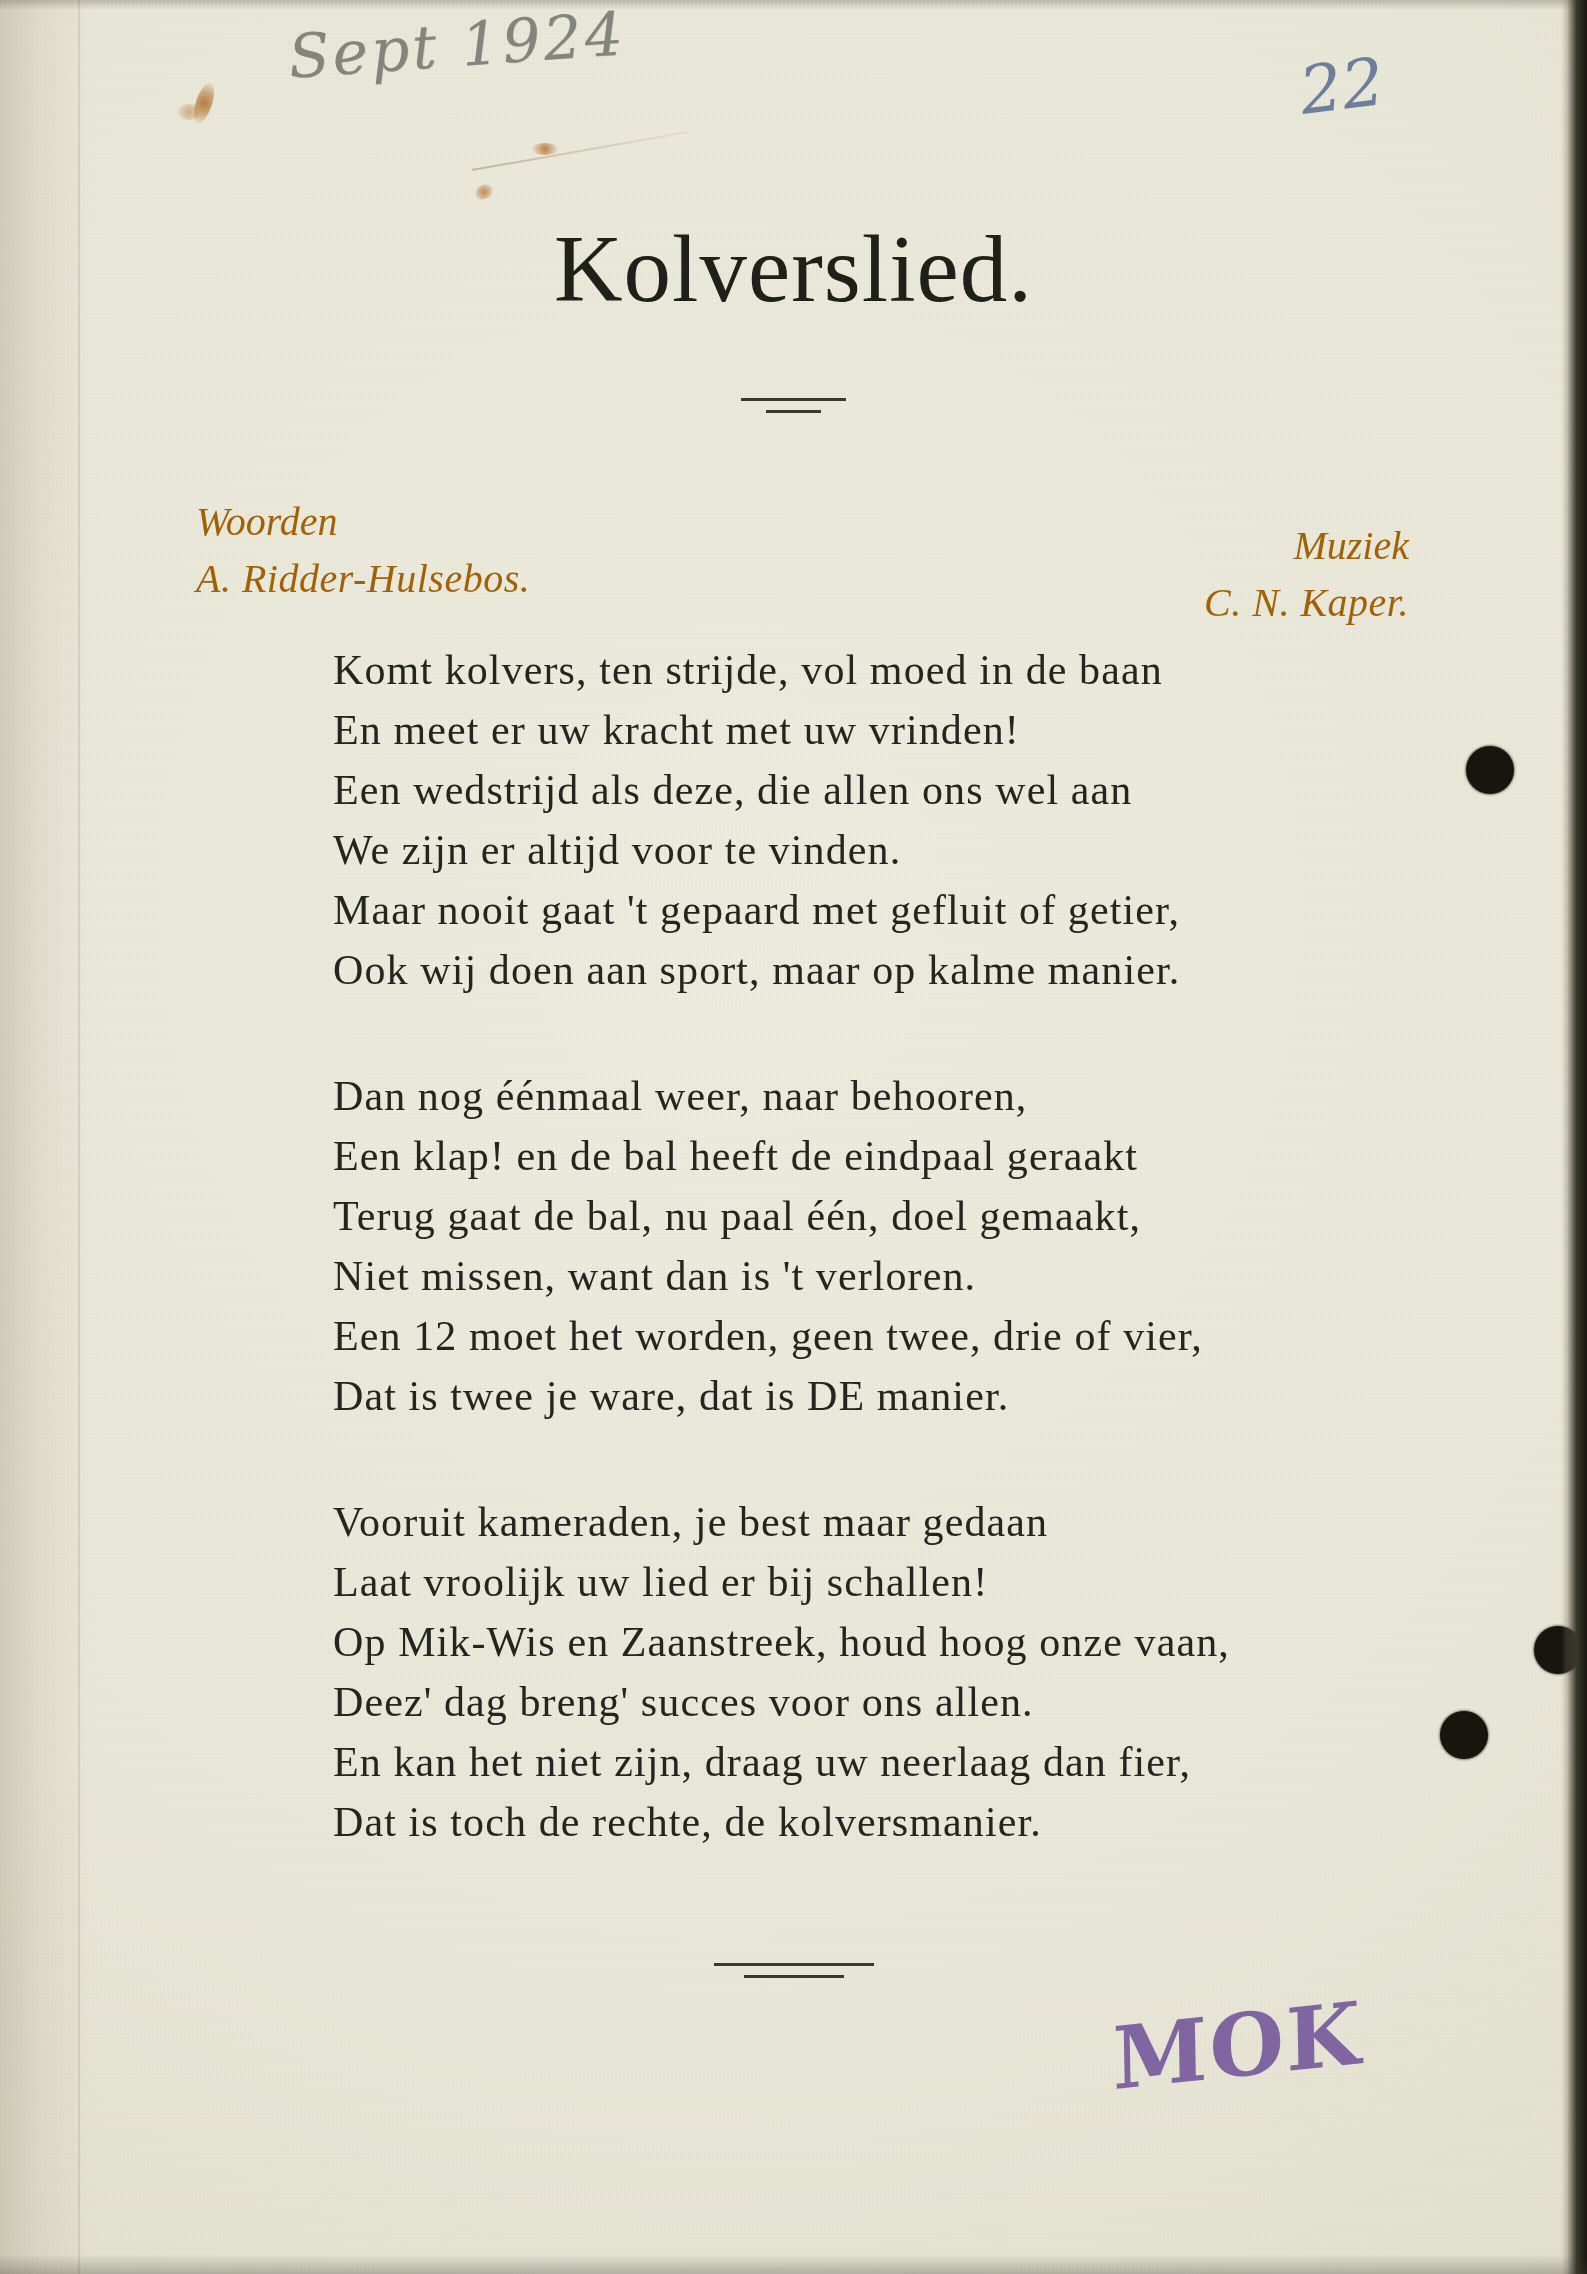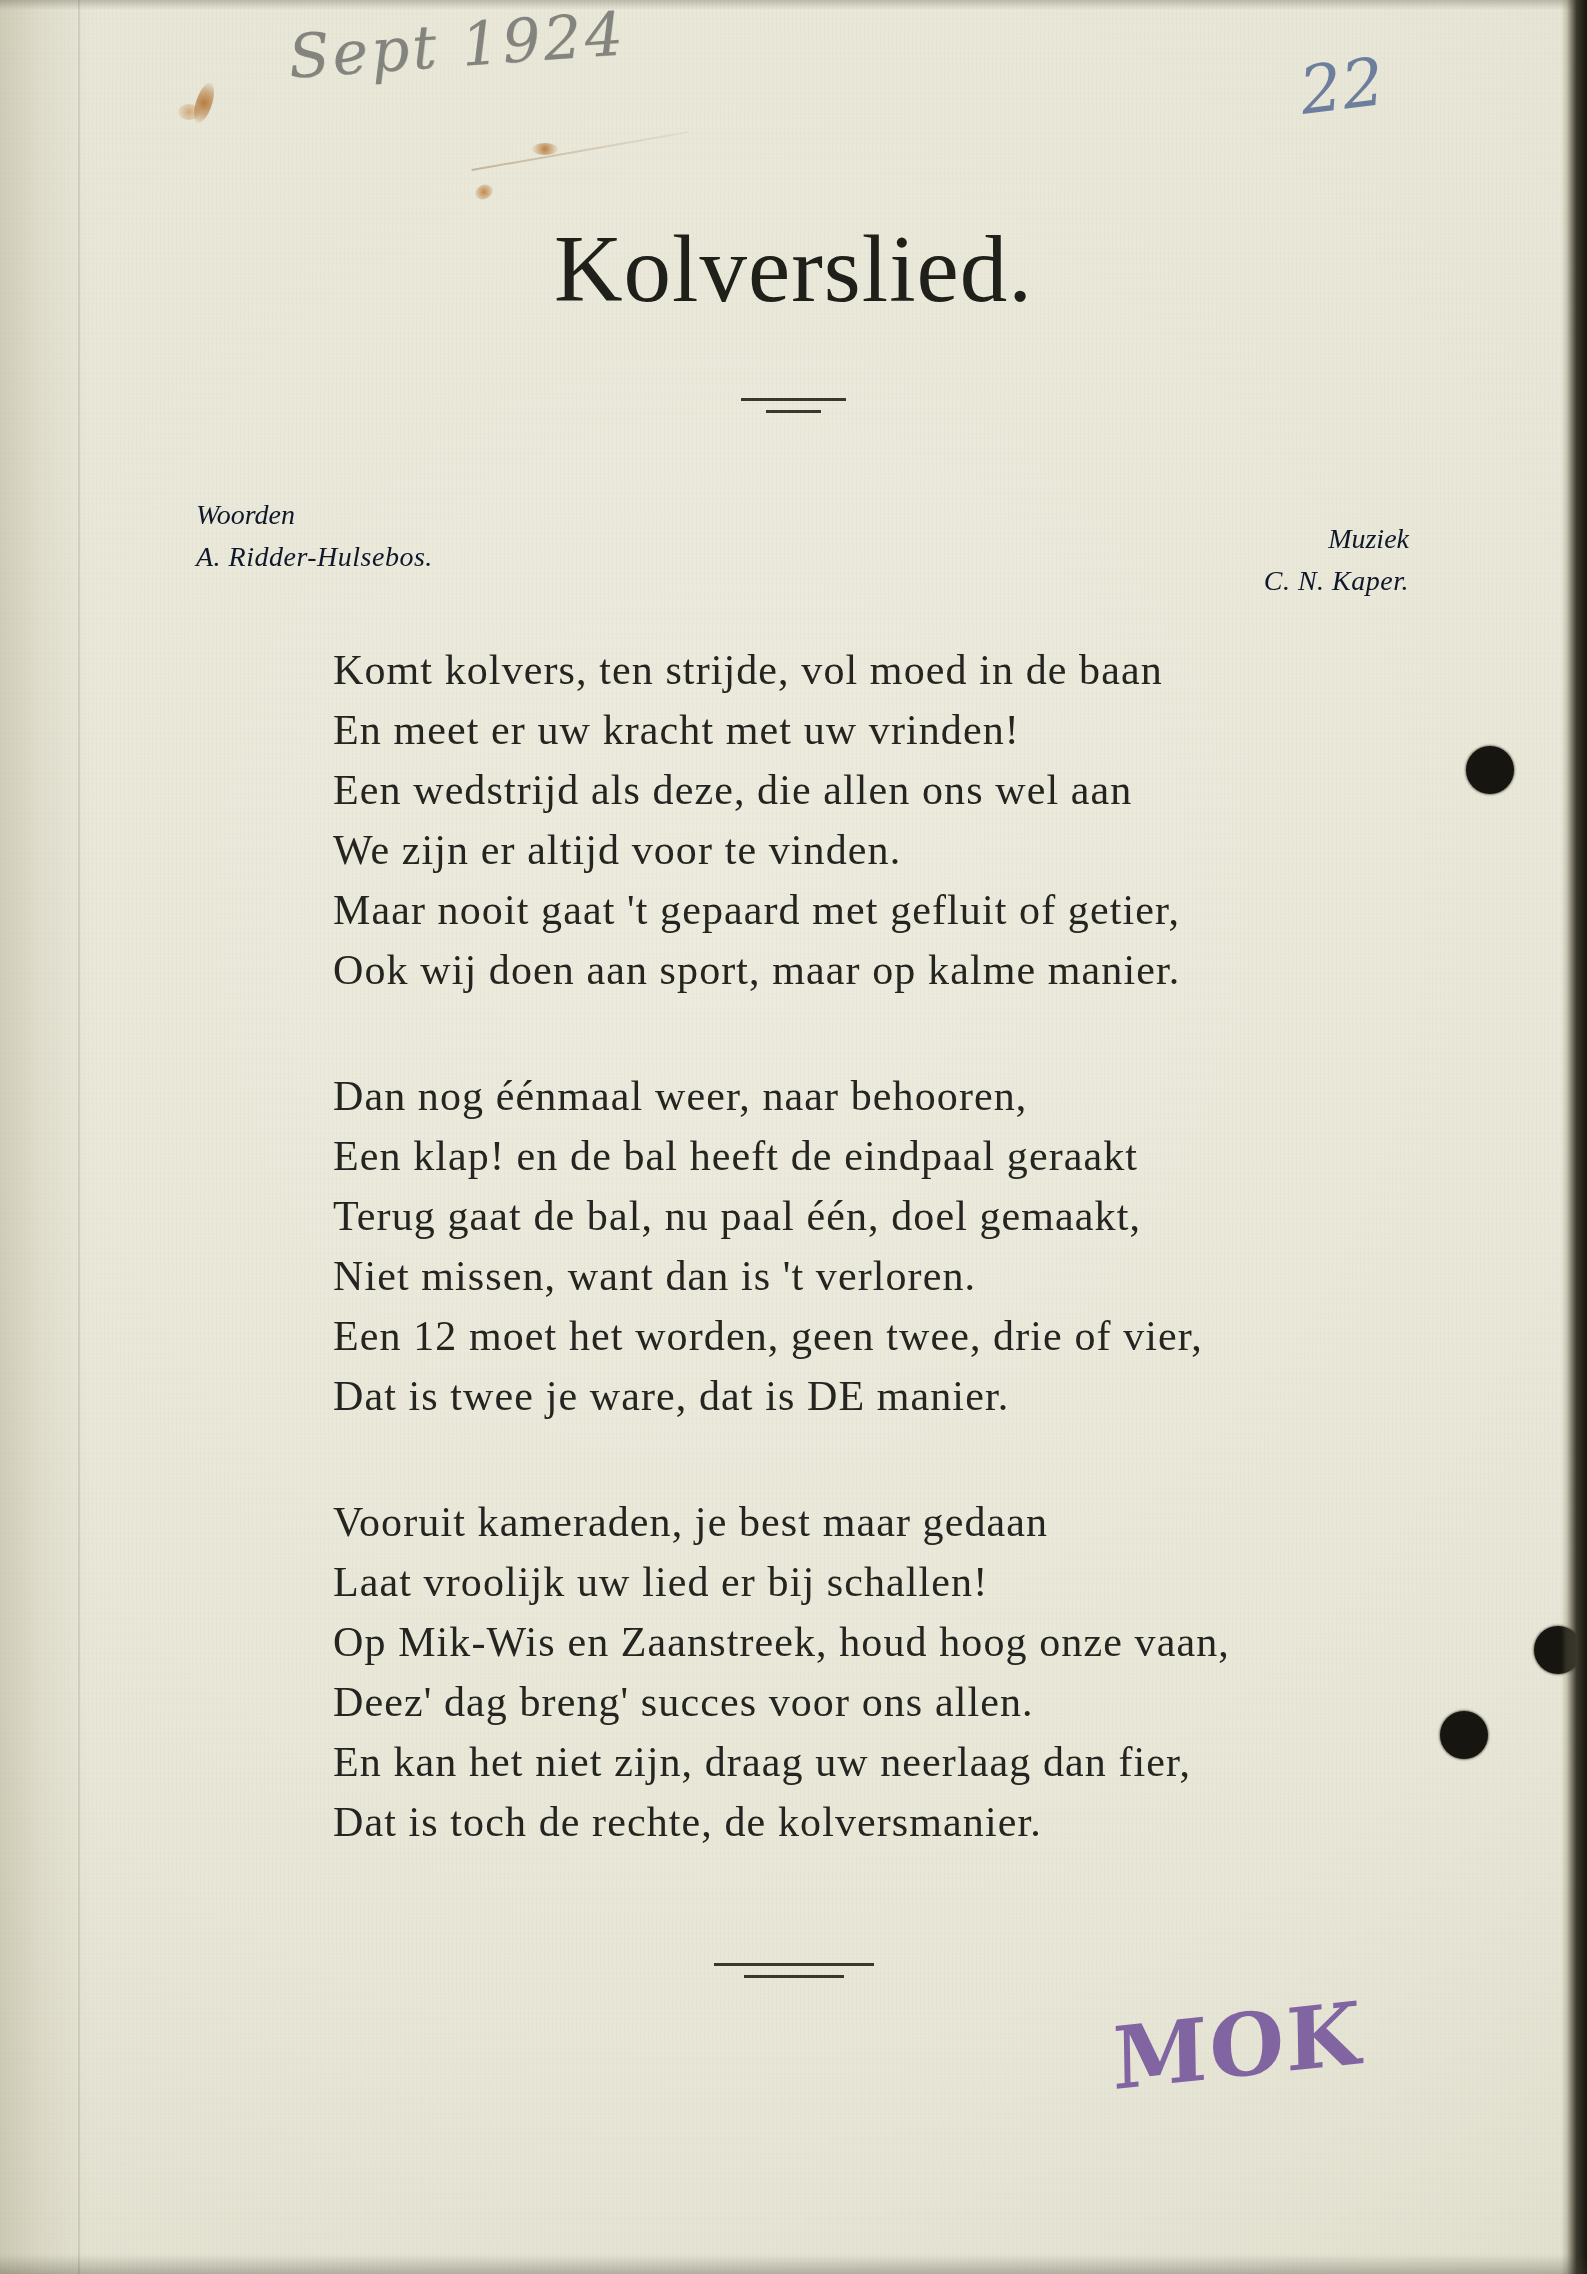--- a/index.html
+++ b/index.html
@@ -215,23 +215,23 @@
   
   .credits {
     position: absolute;
     left: 196px;
     right: 178px;
     top: 498px;
     display: flex;
     justify-content: space-between;
     font-family: "Liberation Serif", serif;
     font-style: italic;
-    font-size: 28px;
+    font-size: 40px;
     line-height: 1.22;
-    color: #0f172a;
+    color: #a16207;
   }
   .credits .col-words { text-align: left; }
   .credits .col-music { text-align: right; margin-top: 24px; }
   .credits .role {
     display: block;
     margin-bottom: 8px;
   }
   .credits .person { display: block; letter-spacing: 0.5px; }
 
   

